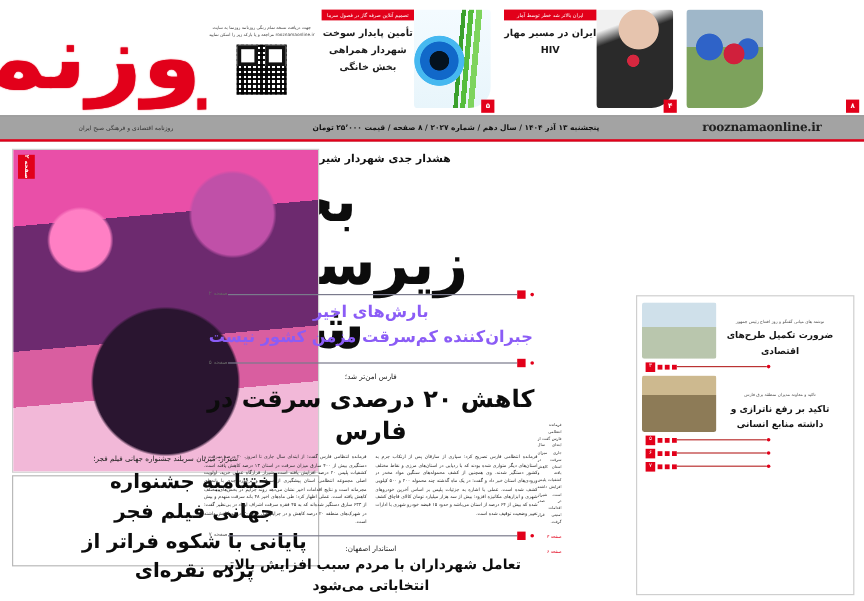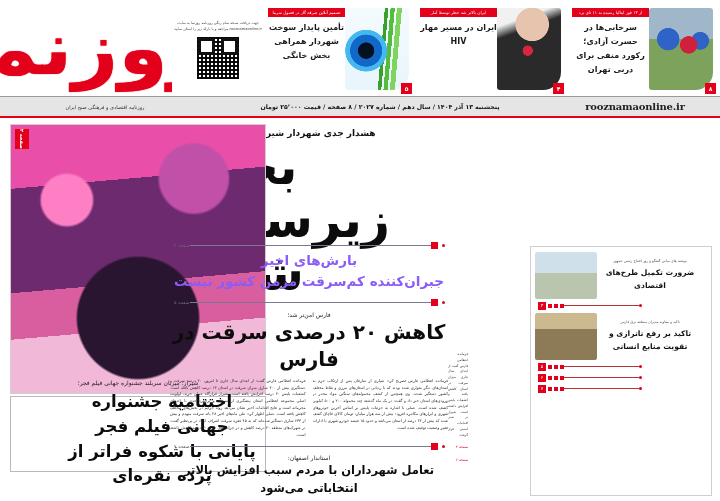--- a/index.html
+++ b/index.html
@@ -77,21 +77,21 @@
     width:64px;border-radius:3px 3px 18px 3px;overflow:hidden;
     margin-right:3px;flex:none;
   }
   .ph{width:100%;height:100%;display:block;}
 
   
   .inforow{
     position:absolute;left:0;top:96px;width:720px;height:22px;
     border-top:1px solid #9a9a9a;border-bottom:2px solid #e2001a;
     display:flex;flex-direction:row-reverse;align-items:center;
-    box-sizing:border-box;padding:0 10px;background:#e5e5e5;
+    box-sizing:border-box;padding:0 10px;background:#a3a3a3;
   }
   .info-slogan{font-size:5px;color:#333;width:190px;text-align:center;}
   .info-date{flex:1;text-align:center;font-size:6.2px;color:#111;font-weight:bold;}
   .info-site{
     width:150px;text-align:center;font-size:10px;color:#222;
     font-family:"DejaVu Serif","Liberation Serif",serif;direction:ltr;
     font-weight:bold;letter-spacing:-0.2px;
   }
 
   
@@ -174,21 +174,21 @@
   }
   .narrowstrip .nlabel{color:#e2001a;font-size:3.6px;margin-top:6px;display:block;}
 
   
   .sidebar{
     position:absolute;right:8px;top:246px;width:182px;height:250px;
     border:1px solid #cfcfcf;box-sizing:border-box;padding:3px;
     background:#fff;
   }
   .sb-item{
-    display:flex;flex-direction:row-reverse;align-items:center;
+    display:flex;flex-direction:row-reverse;align-items:flex-end;
     padding:2px 1px 0 1px;
   }
   .sb-photo{width:62px;height:47px;flex:none;border-radius:2px;overflow:hidden;}
   .sb-txt{flex:1;padding-right:4px;min-width:0;}
   .sb-kicker{
     font-size:3.6px;color:#555;text-align:center;margin-bottom:3px;
     white-space:nowrap;overflow:hidden;
   }
   .sb-title{
     font-size:7.6px;font-weight:bold;line-height:1.72;text-align:center;
@@ -273,24 +273,20 @@
         <div class="bnr-kicker">ایران بالاتر شد خطر توسط آمار</div>
         <div class="bnr-headline">ایران در مسیر مهار HIV</div>
       </div>
       <div class="bnr-photo">
         <div class="ph art-ribbon"></div>
       </div>
       <div class="bnr-pagebadge">۴</div>
     </div>
 
     <div class="bnr">
-      <div class="bnr-txtcol">
-        <div class="bnr-kicker">از ۱۳ فوز ایتالیا رسیده به ۱۱ تای برد</div>
-        <div class="bnr-headline">سرخابی‌ها در حسرت آزادی؛ رکورد منفی برای دربی تهران</div>
-      </div>
       <div class="bnr-photo">
         <div class="ph art-soccer"></div>
       </div>
       <div class="bnr-pagebadge">۸</div>
     </div>
 
   </div>
 
   <div class="inforow">
     <div class="info-slogan">روزنامه اقتصادی و فرهنگی صبح ایران</div>
@@ -390,21 +386,21 @@
       <span class="s-line"></span>
       <span class="s-dot"></span>
     </div>
 
     <div class="sb-item">
       <div class="sb-photo">
         <div class="ph art-meeting"></div>
       </div>
       <div class="sb-txt">
         <div class="sb-kicker">تاکید و معاونه مدیران منطقه برق فارس</div>
-        <div class="sb-title">تاکید بر رفع ناترازی و تقویت منابع انسانی</div>
+        <div class="sb-title">تاکید بر رفع ناترازی و داشته منابع انسانی</div>
       </div>
     </div>
     <div class="sb-rule">
       <span class="s-sq">۵</span>
       <span class="s-sq2"></span>
       <span class="s-sq2"></span>
       <span class="s-sq2"></span>
       <span class="s-line"></span>
       <span class="s-dot"></span>
     </div>

